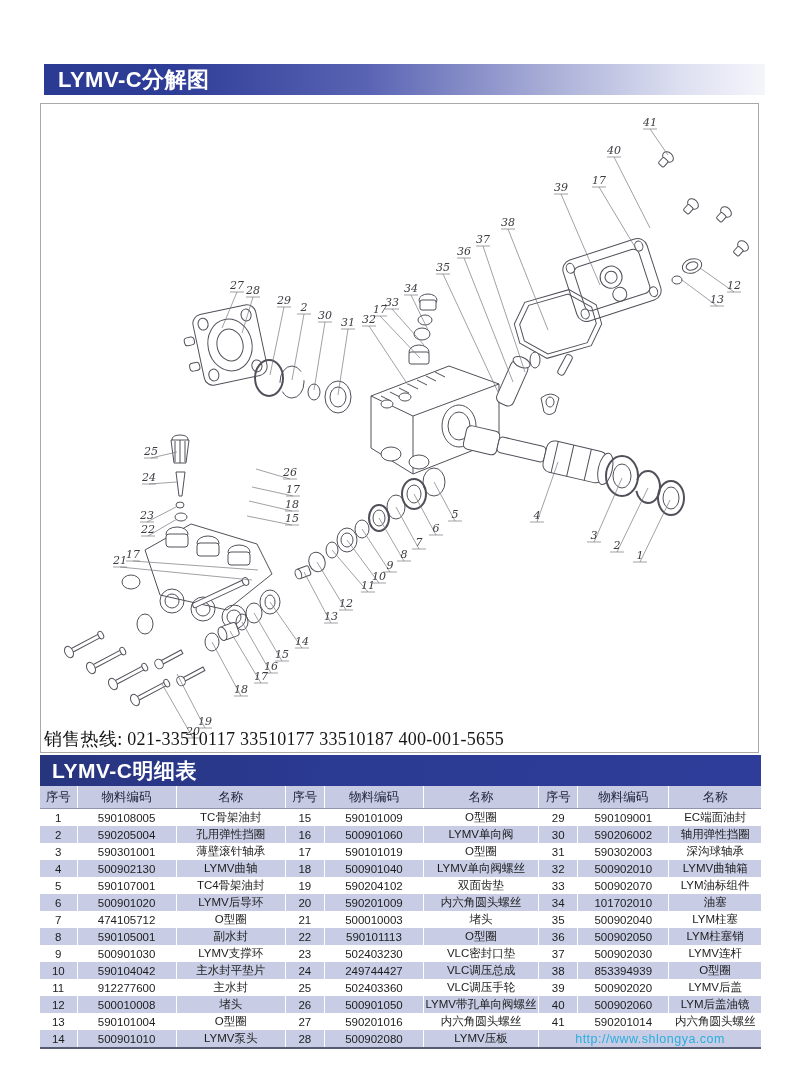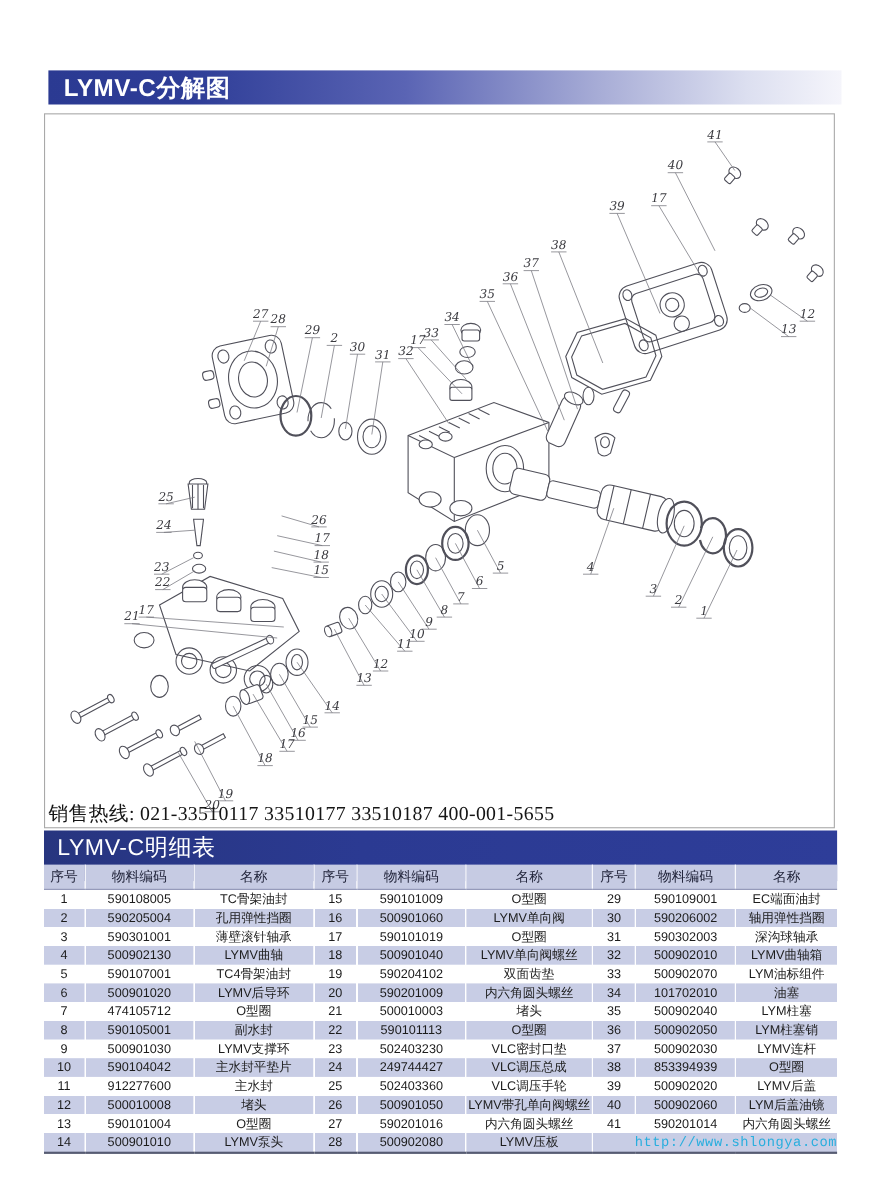--- a/index.html
+++ b/index.html
@@ -13,34 +13,34 @@
     letter-spacing:0.5px;}
 
   
   .diagram-box{position:absolute;left:40px;top:103px;width:719px;height:650px;border:1px solid #a9a9a9;background:#fff;box-sizing:border-box;}
   .diagram-box svg{position:absolute;left:0;top:0;}
   .hotline{position:absolute;left:3px;bottom:1px;font-family:"Liberation Serif",serif;font-size:18px;color:#151515;letter-spacing:0.3px;white-space:nowrap;}
 
   
   .table-title{position:absolute;left:40px;top:755px;width:721px;height:46px;
     background:linear-gradient(90deg,#27357f 0%,#2b3a92 40%,#2e3d99 100%);
-    color:#fff;font-size:21px;font-weight:normal;line-height:31px;padding-left:12px;box-sizing:border-box;letter-spacing:0.5px;}
+    color:#fff;font-size:21px;font-weight:bold;line-height:31px;padding-left:12px;box-sizing:border-box;letter-spacing:0.5px;}
 
   
   table.parts{position:absolute;left:40px;top:786px;width:721px;border-collapse:collapse;table-layout:fixed;}
   table.parts th{background:#c6cbe3;color:#23263c;font-size:12.5px;font-weight:normal;height:22px;
     border-left:1px solid #fff;border-bottom:1px solid #8f94b5;text-align:center;padding:0;margin-top:24px;}
   table.parts td{font-size:11.5px;color:#1c1c1c;height:17px;text-align:center;border-left:1px solid #ffffff;
     padding:0;overflow:hidden;white-space:nowrap;}
   table.parts td:first-child,table.parts th:first-child{border-left:none;}
   table.parts tr.alt td{background:#c8cde5;}
   table.parts td.b{font-weight:normal;}
   table.parts tr:last-child td{border-bottom:2px solid #565b72;}
-  table.parts td.url{font-family:Liberation Mono, monospace;font-size:12.5px;color:#29aede;
-    letter-spacing:0.5px;text-align:right;cursor:pointer;}
+  table.parts td.url{font-family:Liberation Sans, sans-serif;font-size:12.5px;color:#29aede;
+    letter-spacing:0.5px;text-align:center;cursor:pointer;}
 
   
   .st{fill:#ffffff;stroke:#50505a;stroke-width:1;}
   .stn{fill:none;stroke:#50505a;stroke-width:1;}
   .stk{fill:none;stroke:#50505a;stroke-width:2;}
   .lead{stroke:#78787f;stroke-width:0.7;fill:none;}
   .callout-num{font-family:"DejaVu Serif","Liberation Serif",serif;font-style:italic;font-size:11px;fill:#3b3b40;text-anchor:middle;}
 </style>
 </head>
 <body>

